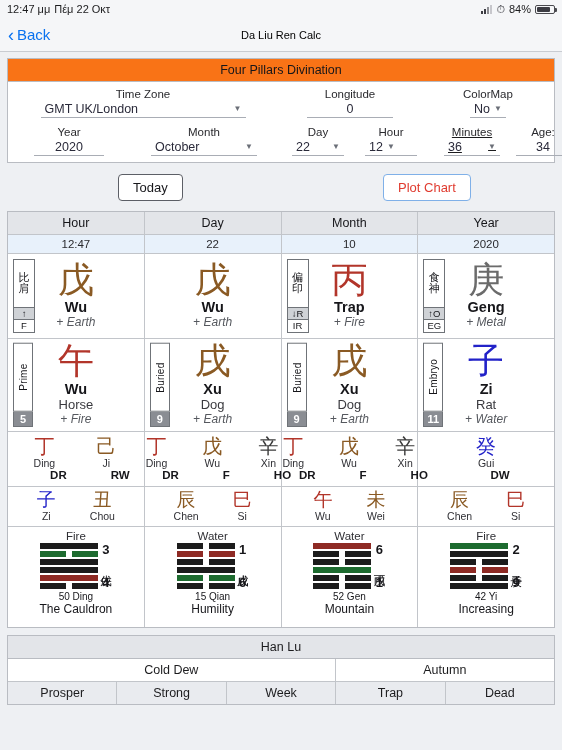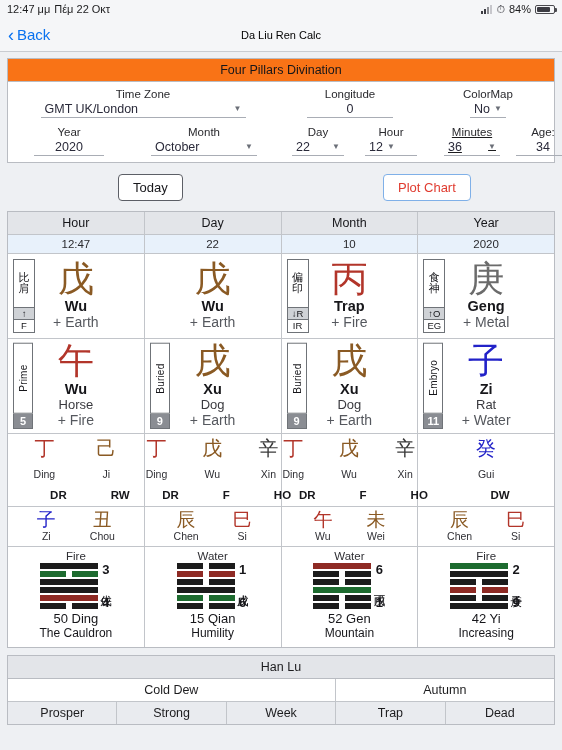--- a/index.html
+++ b/index.html
@@ -107,49 +107,49 @@
     font-size:10px;color:#16161a;letter-spacing:.2px;
   }
   .badge-vnum{
     border:1px solid #6f7378;border-top:none;background:#8a8d93;
     color:#fff;font-size:11px;text-align:center;line-height:14px;height:15px;font-weight:600;
   }
   .pmain{display:flex;flex-direction:column;align-items:center;}
   .cn-big{font-size:36px;line-height:1.02;font-family:"DejaVu Sans", sans-serif;}
   .py{font-size:14.5px;font-weight:bold;color:#16161a;margin-top:1px;}
   .ani{font-size:13px;color:#3a3a3f;}
-  .el{font-size:14px;color:#55585e;}
+  .el{font-size:12px;color:#55585e;font-style:italic;}
 
   
   .hs-row{border-bottom:1px solid #c2c5ca;}
   .hscell{display:flex;justify-content:center;gap:16px;padding:4px 0 5px 0;min-height:52px;}
   .hs{display:flex;flex-direction:column;align-items:center;}
   .hs .cn{font-size:20px;line-height:1.05;font-family:"DejaVu Sans", sans-serif;}
-  .hs .py{font-size:10.5px;font-weight:normal;color:#2f2f34;margin:9px;}
+  .hs .py{font-size:10.5px;font-weight:normal;color:#2f2f34;margin:0;}
   .hs .ab{font-size:11.5px;font-weight:bold;color:#16161a;padding-left:28px;}
 
   
   .eb-row{border-bottom:1px solid #c2c5ca;}
   .ebcell{display:flex;justify-content:center;gap:34px;padding:3px 0 4px 0;min-height:38px;}
   .eb{display:flex;flex-direction:column;align-items:center;}
   .eb .cn{font-size:19px;line-height:1.05;font-family:"DejaVu Sans", sans-serif;}
   .eb .py{font-size:10.5px;font-weight:normal;color:#2f2f34;margin:0;}
 
   
   .hx-row{ }
   .hxcell{display:flex;flex-direction:column;align-items:center;padding:3px 0 5px 0;min-height:100px;}
   .hx-el{font-size:11.5px;color:#2f2f34;}
   .hx-body{display:flex;align-items:center;gap:2px;margin:1px 0 1px 0;}
   .lines{display:flex;flex-direction:column;gap:2px;}
   .ln{width:58px;height:6px;display:flex;gap:6px;}
   .ln .seg{flex:1;}
   .hx-side{display:flex;flex-direction:column;align-items:center;justify-content:space-between;height:46px;}
   .hx-num{font-size:13px;font-weight:bold;color:#16161a;line-height:1;}
   .hx-gz{font-size:11.5px;line-height:1.05;writing-mode:vertical-rl;font-family:"DejaVu Sans", sans-serif;color:#16161a;}
-  .hx-name{font-size:13px;color:#16161a;margin-top:1px;}
+  .hx-name{font-size:10px;color:#16161a;margin-top:1px;}
   .hx-sub{font-size:12px;color:#16161a;}
 
   
   .bpanel{margin:7px 7px 0 7px;border:1px solid #b9bcc2;background:#fff;}
   .bpanel-title{background:#e3e5e9;border-bottom:1px solid #b9bcc2;text-align:center;font-size:12.5px;padding:4px 0;}
   .brow{display:flex;border-bottom:1px solid #c2c5ca;}
   .brow:last-child{border-bottom:none;}
   .bcell{flex:1 1 0;text-align:center;font-size:12.5px;padding:4px 0;border-right:1px solid #c2c5ca;}
   .bcell:last-child{border-right:none;}
   .brow.shade .bcell{background:#e9ebef;}

